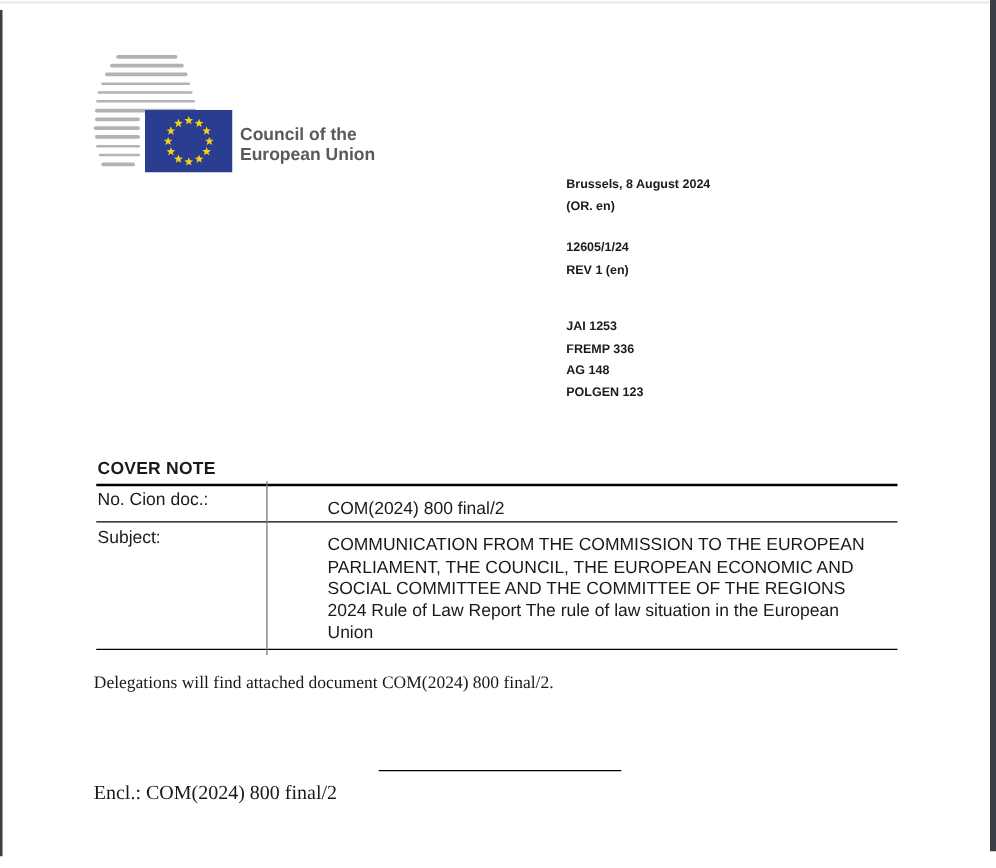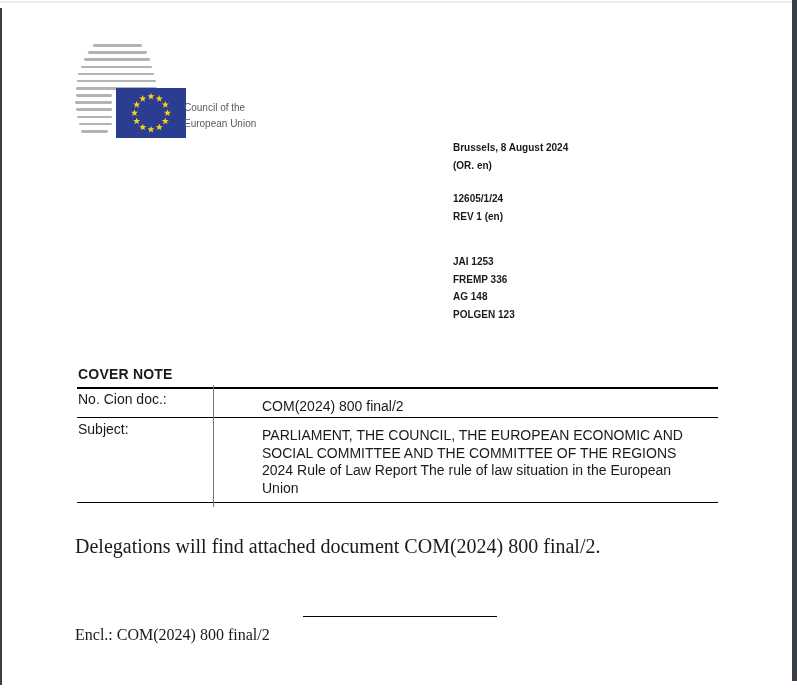--- a/index.html
+++ b/index.html
@@ -11,41 +11,41 @@
   .edge-top{position:absolute;left:0;top:1px;width:792px;height:2px;background:#ececec;}
   .edge-left{position:absolute;left:0;top:8px;width:2px;height:677px;background:var(--edge-dark,#3b3f46);}
   .edge-right{position:absolute;left:792px;top:0;width:5px;height:681px;background:var(--edge-dark,#3b3f46);}
 
   #council-logo{position:absolute;inset:0;pointer-events:none;}
   .logo-bar{position:absolute;height:2.7px;background:var(--logo-gray,#b3b3b3);border-radius:1.4px;}
 
   .flag{position:absolute;left:116px;top:88px;width:70px;height:50px;display:block;}
 
   .org-name{
-    position:absolute;left:184px;top:100px;
-    font-size:10px;font-weight:normal;line-height:15.5px;
+    position:absolute;left:192px;top:100px;
+    font-size:14px;font-weight:bold;line-height:15.5px;
     color:var(--org-text-gray,#595a5e);white-space:nowrap;
   }
 
   .hdr{position:absolute;left:453px;top:139px;font-size:10px;font-weight:bold;line-height:17.5px;white-space:nowrap;}
   .hdr-block-docnum{margin-top:16px;}
   .hdr-block-codes{margin-top:28px;}
 
   .cover{position:absolute;left:77px;top:366px;width:641px;font-size:14px;line-height:17.5px;}
   .cn-title{font-weight:bold;margin:0 0 3px 1px;letter-spacing:.2px;}
   .cn-table{position:relative;border-top:2.5px solid #000;border-bottom:1.5px solid #000;}
   .cn-table::before{content:"";position:absolute;left:136px;top:-4px;bottom:-5px;width:1px;background:#777;}
   .cn-row{display:flex;gap:32px;}
   .cn-row-first{border-bottom:1.5px solid #000;}
   .cn-label{flex:0 0 136px;padding:2.5px 0 2px 1px;}
   .cn-value{padding:9px 0 2px 16px;}
   .cn-row-subject .cn-value{padding-bottom:4.5px;}
   .subject-line{white-space:nowrap;}
 
-  .para{position:absolute;left:75px;top:537px;font-family:"Liberation Serif",serif;font-size:20px;line-height:19px;white-space:nowrap;}
+  .para{position:absolute;left:75px;top:537px;font-family:"Liberation Serif",serif;font-size:14px;line-height:19px;white-space:nowrap;}
   .sep-line{position:absolute;left:303px;top:616px;width:194px;height:0;border-top:1.5px solid #000;}
   .encl{position:absolute;left:75px;top:625px;font-family:"Liberation Serif",serif;font-size:16px;line-height:19px;white-space:nowrap;}
 </style>
 </head>
 <body>
 
 <div class="edge-top"></div>
 <div class="edge-left"></div>
 <div class="edge-right"></div>
 
@@ -104,20 +104,21 @@
 <div class="cover">
   <div class="cn-title">COVER NOTE</div>
   <div class="cn-table">
     <div class="cn-row cn-row-first">
       <div class="cn-label">No. Cion doc.:</div>
       <div class="cn-value">COM(2024) 800 final/2</div>
     </div>
     <div class="cn-row cn-row-subject">
       <div class="cn-label">Subject:</div>
       <div class="cn-value">
+        <div class="subject-line">COMMUNICATION FROM THE COMMISSION TO THE EUROPEAN</div>
         <div class="subject-line">PARLIAMENT, THE COUNCIL, THE EUROPEAN ECONOMIC AND</div>
         <div class="subject-line">SOCIAL COMMITTEE AND THE COMMITTEE OF THE REGIONS</div>
         <div class="subject-line">2024 Rule of Law Report The rule of law situation in the European</div>
         <div class="subject-line">Union</div>
       </div>
     </div>
   </div>
 </div>
 
 <div class="para">Delegations will find attached document COM(2024) 800 final/2.</div>

